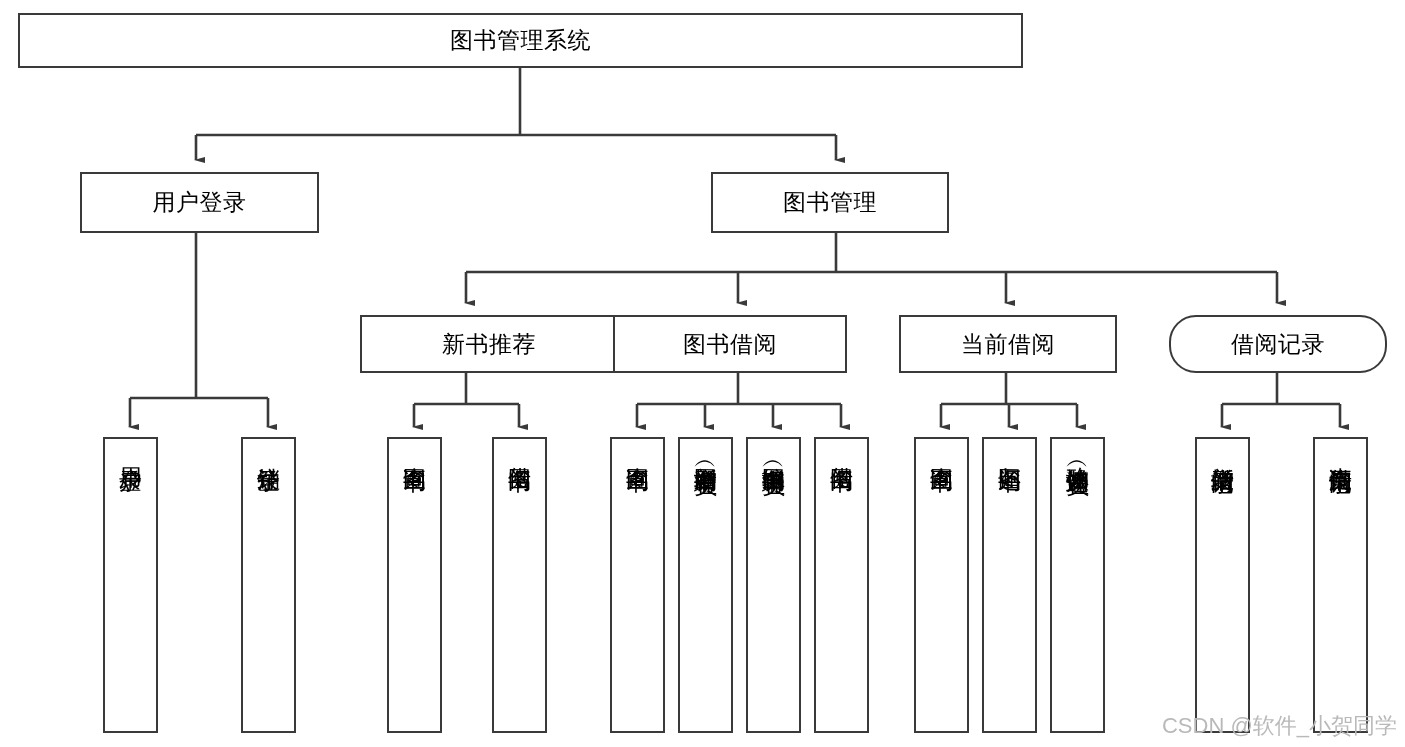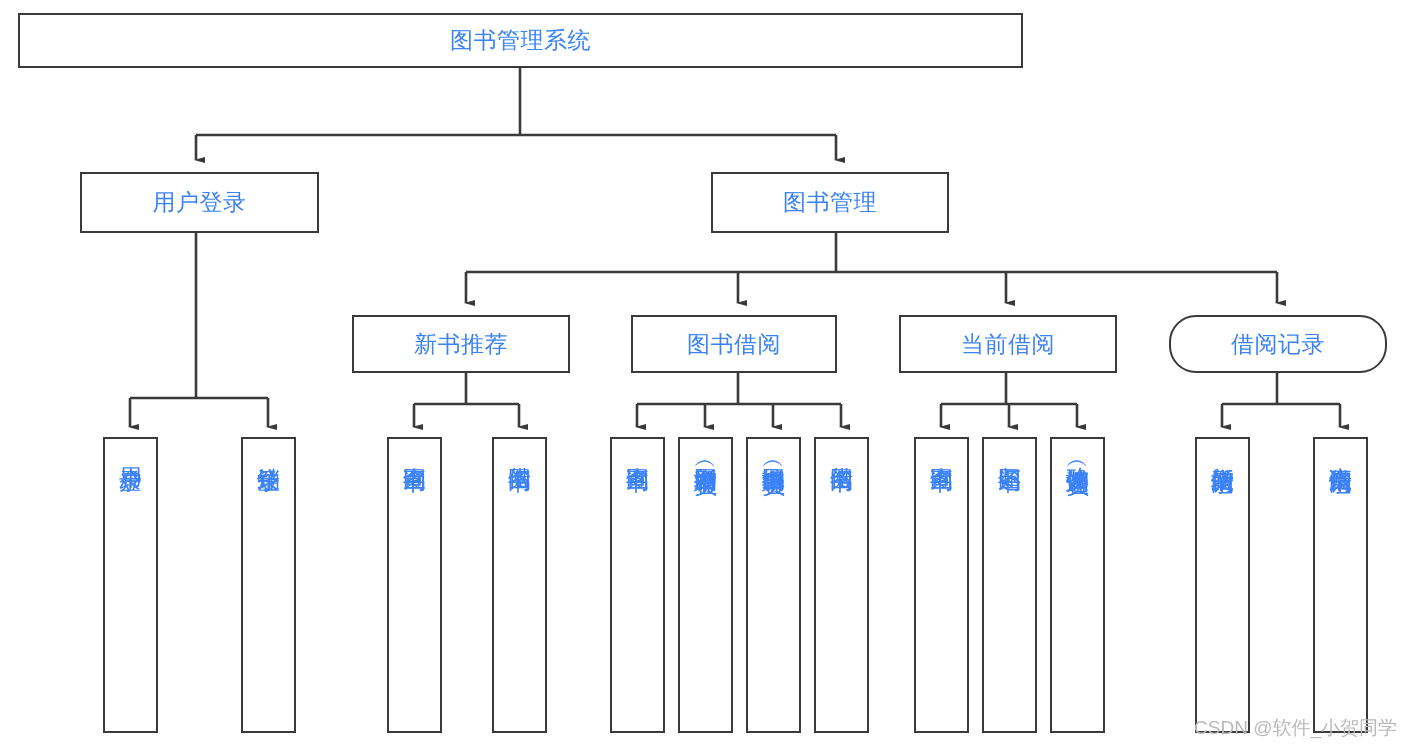--- a/index.html
+++ b/index.html
@@ -26,21 +26,21 @@
     pointer-events: none;
   }
   .node {
     position: absolute;
     box-sizing: border-box;
     background: #ffffff;
     border: 2px solid #3a3a3a;
     display: flex;
     align-items: center;
     justify-content: center;
-    color: #3b82f6;
+    color: #000000;
   }
   .node .label {
     font-size: 23px;
     line-height: 1.25;
     letter-spacing: 0.5px;
     white-space: nowrap;
   }
   .node.root .label { font-size: 23px; }
   .node.leaf {
     align-items: flex-start;
@@ -53,21 +53,21 @@
     font-size: 23px;
     line-height: 1.18;
     letter-spacing: 1px;
     white-space: normal;
     text-align: left;
   }
   .watermark {
     position: absolute;
     right: 8px;
     bottom: 6px;
-    font-size: 19px;
+    font-size: 22px;
     color: #b9b9b9;
     white-space: nowrap;
     user-select: none;
   }
 </style>
 </head>
 <body>
 
 <div id="canvas">
 
@@ -126,25 +126,25 @@
   </div>
 
   <div class="node" style="left:80px; top:172px; width:239px; height:61px;">
     <span class="label">用户登录</span>
   </div>
 
   <div class="node" style="left:711px; top:172px; width:238px; height:61px;text-align:right;">
     <span class="label">图书管理</span>
   </div>
 
-  <div class="node" style="left:352px; top:315px; width:218px; height:58px;">
+  <div class="node" style="left:360px; top:315px; width:258px; height:58px;">
     <span class="label">新书推荐</span>
   </div>
 
-  <div class="node" style="left:631px; top:315px; width:206px; height:58px;">
+  <div class="node" style="left:613px; top:315px; width:234px; height:58px;">
     <span class="label">图书借阅</span>
   </div>
 
   <div class="node" style="left:899px; top:315px; width:218px; height:58px;align-items:center;">
     <span class="label">当前借阅</span>
   </div>
 
   <div class="node" style="left:1169px; top:315px; width:218px; height:58px;border-radius:27px;">
     <span class="label">借阅记录</span>
   </div>

